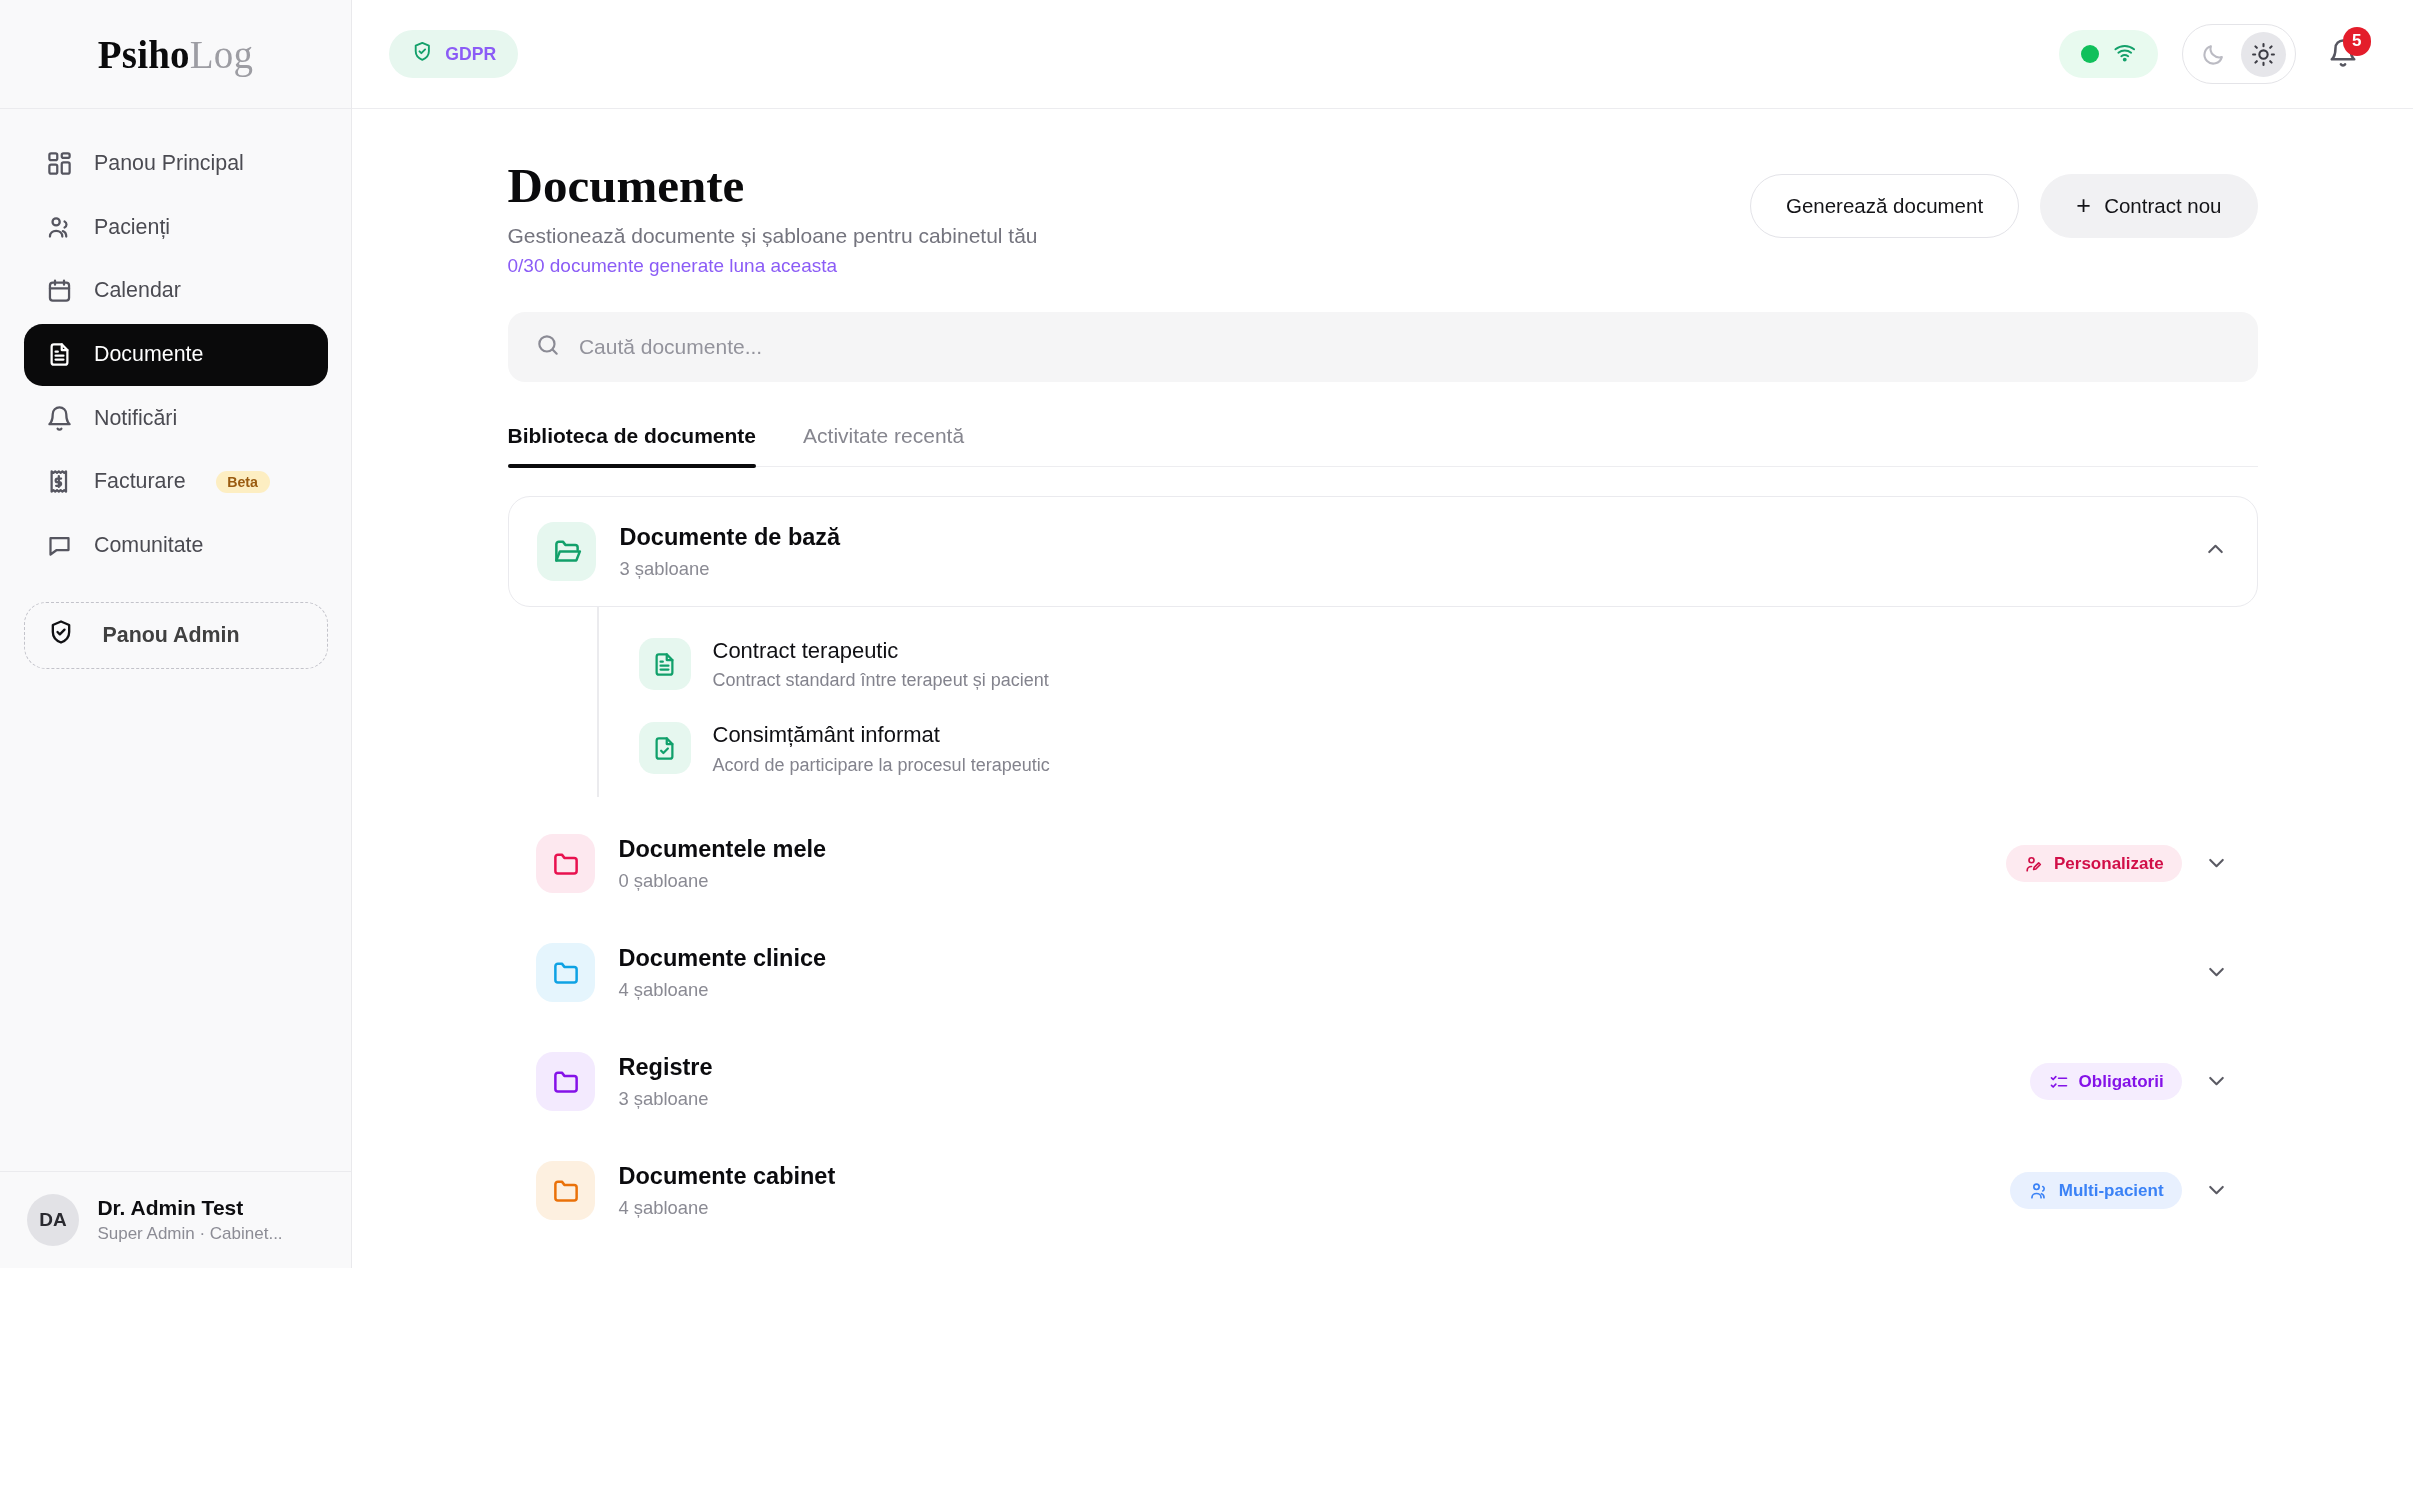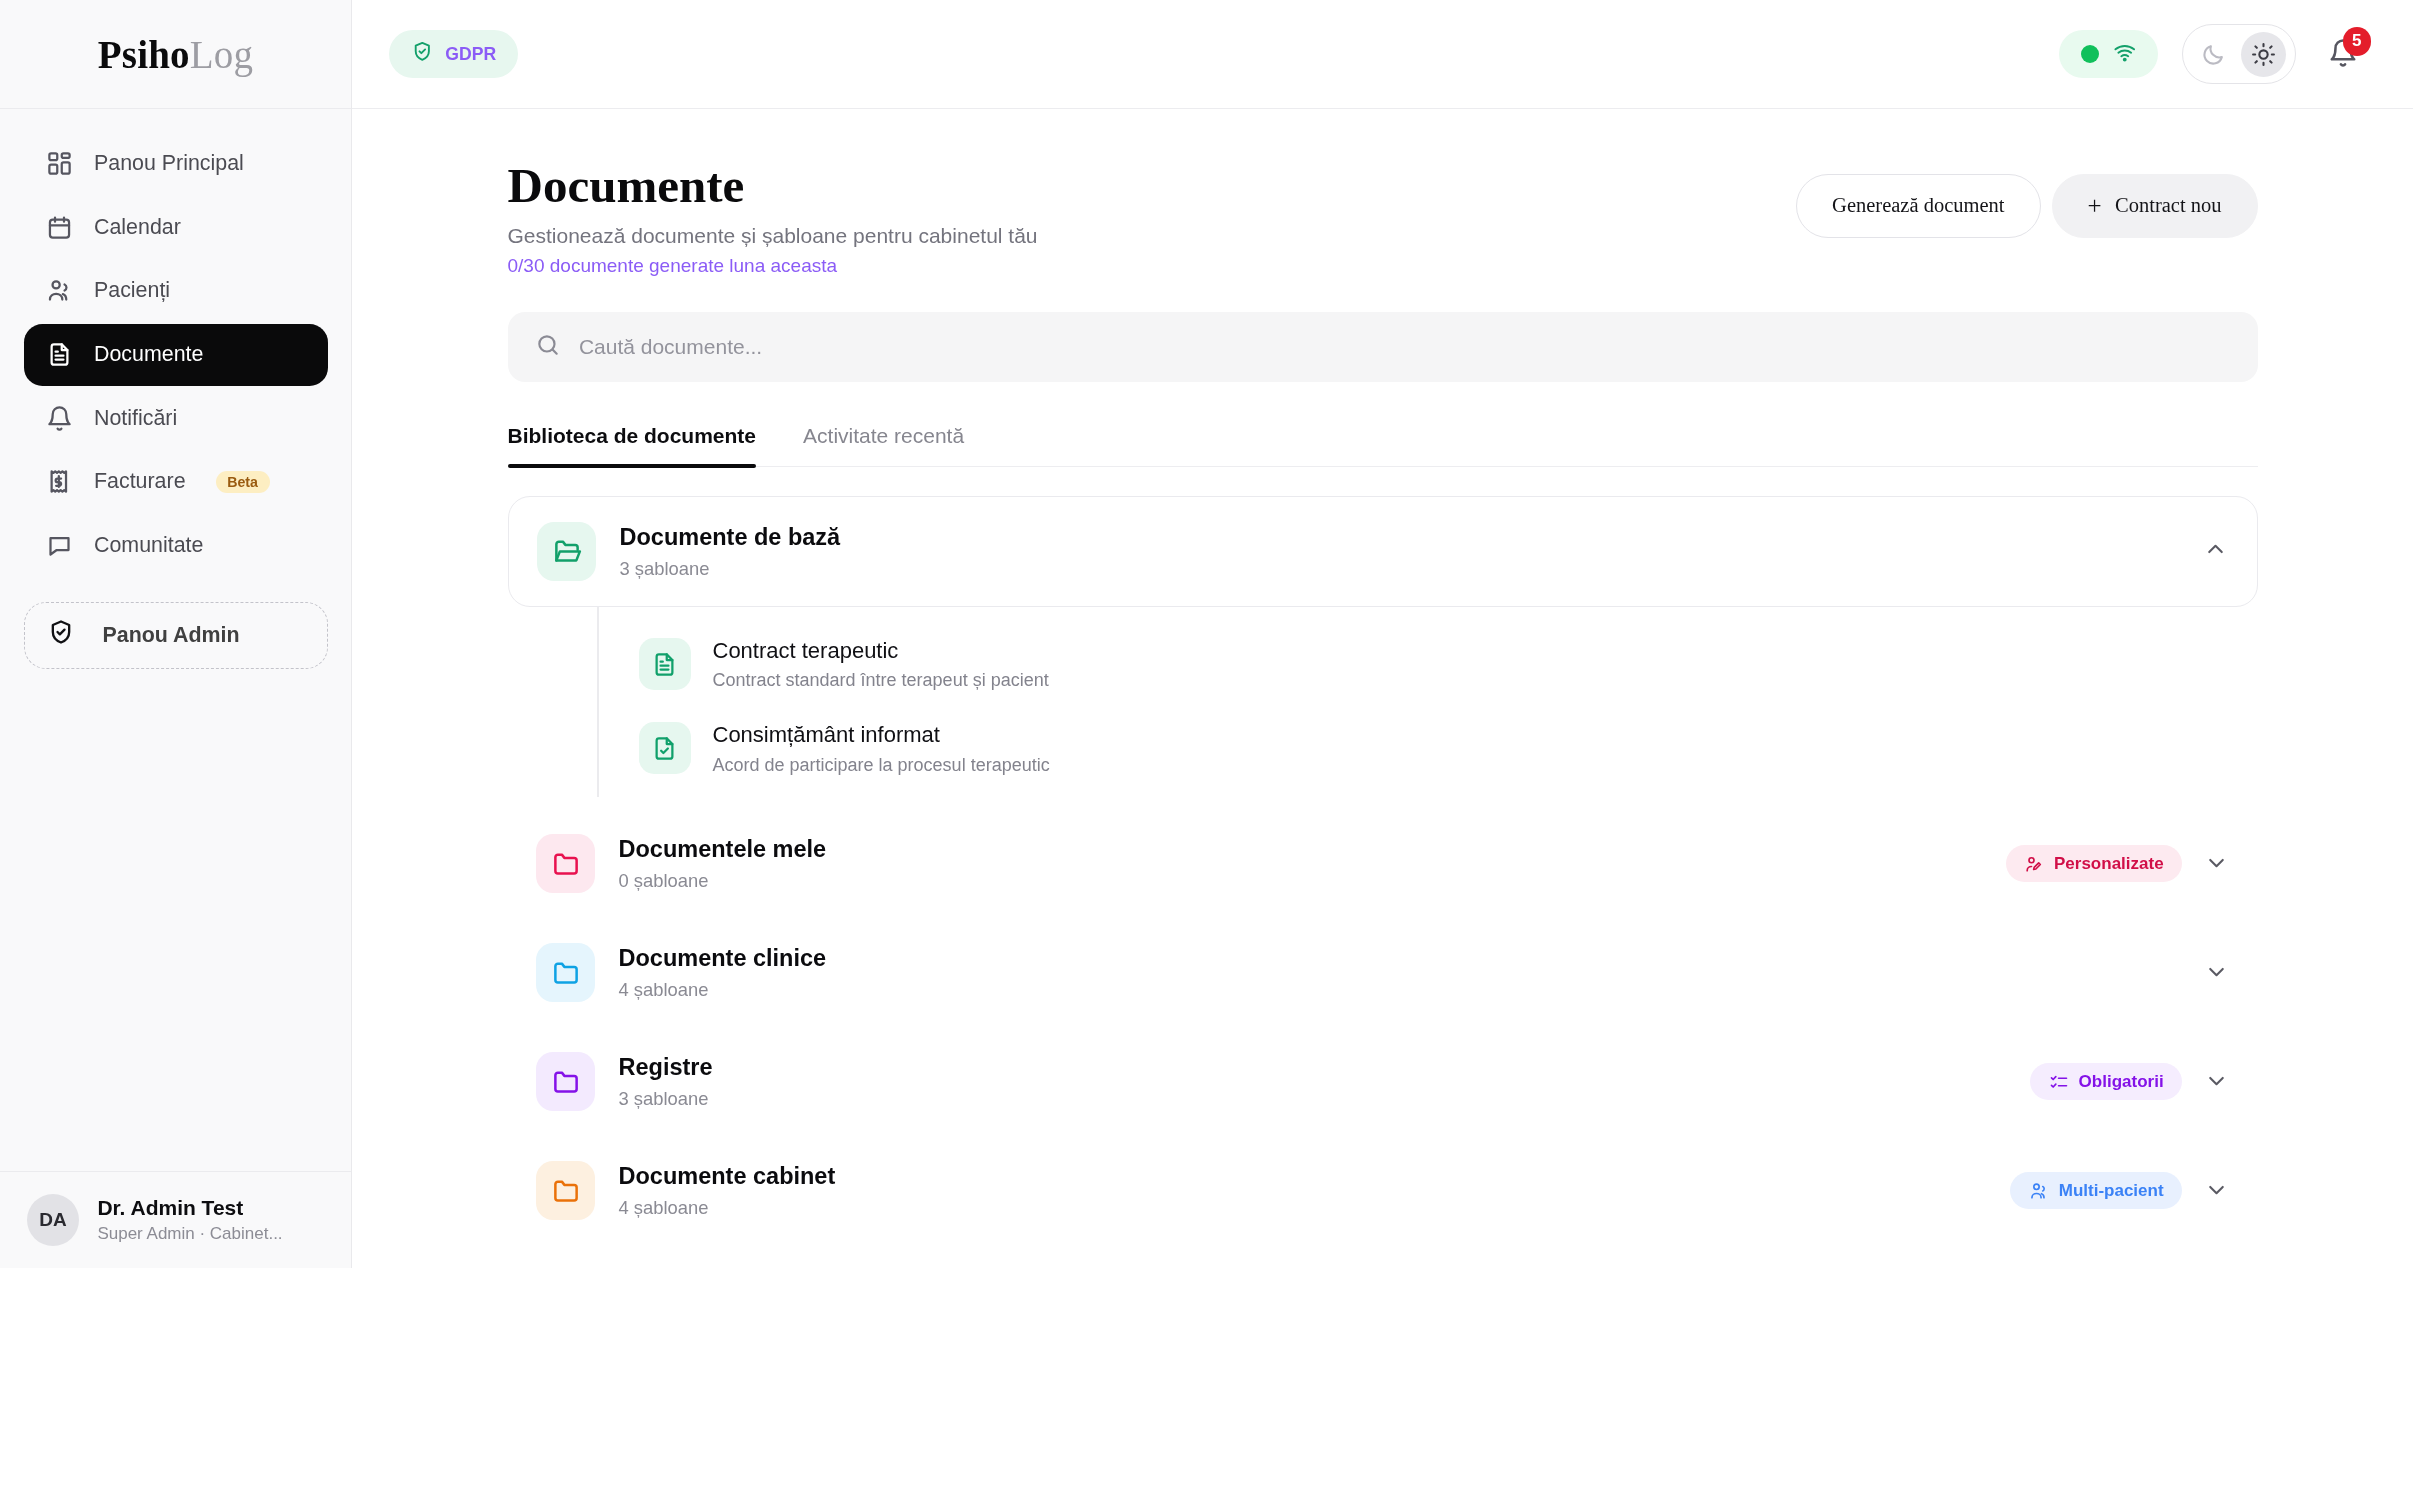--- a/index.html
+++ b/index.html
@@ -111,21 +111,21 @@
     display: flex; align-items: center; justify-content: center; padding: 0 6.7px;
   }
 
   .content { flex: 1 1 auto; overflow: hidden; padding: 0 0 0 0; }
   .inner { max-width: 1844px; margin: 0 auto; padding: 50px 47px 0 47px; }
 
   .page-head { display: flex; justify-content: space-between; align-items: flex-start; }
   .page-title { font-family: "Liberation Serif", serif; font-size: 49px; color: #0a0a0c; line-height: 1.12; }
   .page-sub { font-size: 21px; color: #74747e; margin-top: 10px; text-align: center; }
   .page-sub2 { font-size: 19px; color: #8b5cf6; margin-top: 6.7px; }
-  .head-actions { display: flex; gap: 11px; padding-top: 15px; font-family: Liberation Serif, serif; }
+  .head-actions { display: flex; gap: 21px; padding-top: 15px; }
   .btn {
     font-size: 20.5px; border-radius: 837px; padding: 18.4px 35px;
     cursor: pointer; white-space: nowrap; display: flex; align-items: center; gap: 13.4px;
   }
   .btn-outline { background: #fff; border: 1.7px solid #e3e3e8; color: #141418; }
   .btn-solid { background: #f1f1f3; border: 1.7px solid #f1f1f3; color: #141418; }
   .plus { font-size: 25px; line-height: 1; color: #141418; }
 
   .search {
     margin-top: 35px; height: 70px; background: #f5f5f6; border-radius: 17px;
@@ -196,36 +196,36 @@
               <rect x="14" y="3" width="7" height="4" rx="1.5"></rect>
               <rect x="3" y="13" width="7" height="8" rx="1.5"></rect>
               <rect x="14" y="11" width="7" height="10" rx="1.5"></rect>
             </svg>
           </span>
           <span>Panou Principal</span>
         </div>
         <div class="nav-item">
           <span class="ico">
             <svg viewBox="0 0 24 24" fill="none" stroke-width="2" stroke-linecap="round" stroke-linejoin="round">
-              <rect x="3.5" y="5" width="17" height="16" rx="2.5"></rect>
-              <path d="M3.5 10h17M8 3.2v3.6M16 3.2v3.6"></path>
-            </svg>
-          </span>
-          <span>Calendar</span>
-        </div>
-        <div class="nav-item">
-          <span class="ico">
-            <svg viewBox="0 0 24 24" fill="none" stroke-width="2" stroke-linecap="round" stroke-linejoin="round">
               <circle cx="9" cy="7" r="3.2"></circle>
               <path d="M3.5 20c0-3 2.5-5 5.5-5s5.5 2 5.5 5"></path>
               <path d="M16.5 6.6a3 3 0 010 5.4"></path>
               <path d="M18 20c0-2.6-1.2-4.2-3-4.8"></path>
             </svg>
           </span>
           <span>Pacienți</span>
+        </div>
+        <div class="nav-item">
+          <span class="ico">
+            <svg viewBox="0 0 24 24" fill="none" stroke-width="2" stroke-linecap="round" stroke-linejoin="round">
+              <rect x="3.5" y="5" width="17" height="16" rx="2.5"></rect>
+              <path d="M3.5 10h17M8 3.2v3.6M16 3.2v3.6"></path>
+            </svg>
+          </span>
+          <span>Calendar</span>
         </div>
         <div class="nav-item active">
           <span class="ico">
             <svg viewBox="0 0 24 24" fill="none" stroke-width="2" stroke-linecap="round" stroke-linejoin="round">
               <path d="M14 3H7a2 2 0 00-2 2v14a2 2 0 002 2h10a2 2 0 002-2V8z"></path>
               <path d="M14 3v5h5"></path>
               <path d="M8.5 13h7M8.5 16.5h7M8.5 9.5h2"></path>
             </svg>
           </span>
           <span>Documente</span>

